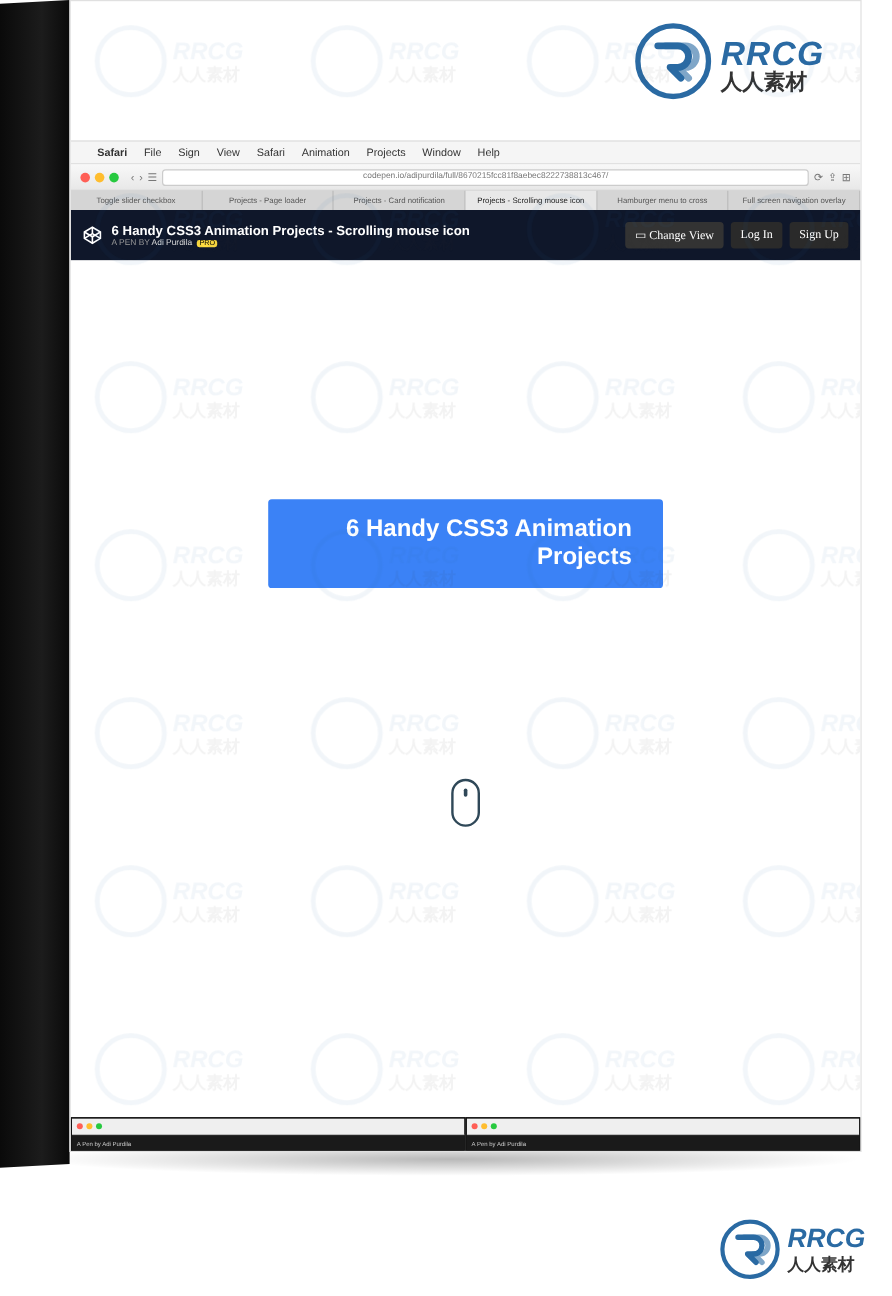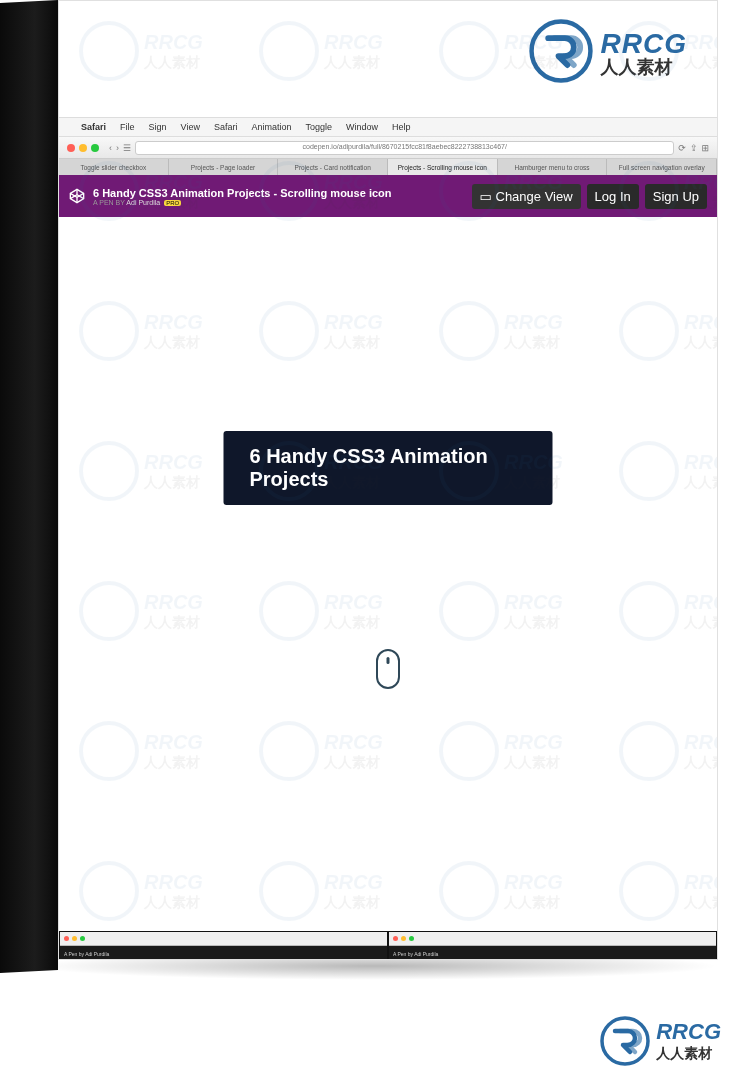--- a/index.html
+++ b/index.html
@@ -97,47 +97,47 @@
     padding: 0 2px;
     overflow: hidden; white-space: nowrap;
   }
   .tab-item.active { background: #e8e8e8; color: #222; }
 
   
   .pen-header {
     position: absolute;
     top: 174px; left: 0; right: 0;
     height: 42px;
-    background: #701a75;
+    background: #0f172a;
     display: flex; align-items: center;
     padding: 0 10px;
     color: #fff;
   }
   .pen-logo { width: 16px; height: 16px; margin-right: 8px; }
   .pen-titleblock { display: flex; flex-direction: column; }
   .pen-title { font-size: 11px; font-weight: 600; }
   .pen-sub { font-size: 7px; color: #999; }
   .pen-sub .author { color: #ddd; }
   .pen-sub .pro { background: #ffdd40; color: #000; font-size: 6px; padding: 0 2px; border-radius: 2px; margin-left: 2px; }
   .pen-actions { margin-left: auto; display: flex; gap: 6px; }
-  .pen-btn { background: #333; color: #fff; font-size: 13px; padding: 5px 8px; border-radius: 3px; }
+  .pen-btn { background: #333; color: #fff; font-size: 10px; padding: 5px 8px; border-radius: 3px; font-family: Liberation Serif, serif; }
   .pen-btn.outline { background: #2a2a2a; }
 
   
   .canvas {
     position: absolute;
     top: 216px; left: 0; right: 0; bottom: 0;
     background: #ffffff;
   }
   .center-card {
     position: absolute;
-    top: 214px; left: 50%; transform: translateX(-50%);
-    background: #0f172a;
+    top: 199px; left: 50%; transform: translateX(-50%);
+    background: #3b82f6;
     color: #fff;
-    text-align: left;
+    text-align: right;
     padding: 14px 26px;
     border-radius: 3px;
   }
   .center-card .h { font-size: 20px; font-weight: 700; }
   .subtitle-card {
     position: absolute;
     top: 276px; left: 50%; transform: translateX(-50%);
     background: #2f4858;
     color: #fff;
     padding: 8px 20px;
@@ -232,21 +232,21 @@
   </div>
 
   <div class="mac-bar">
     <span class="apple"></span>
     <span class="item safari">Safari</span>
     <span class="item">File</span>
     <span class="item">Sign</span>
     <span class="item">View</span>
     <span class="item">Safari</span>
     <span class="item">Animation</span>
-    <span class="item">Toggle</span>
+    <span class="item">Projects</span>
     <span class="item">Window</span>
     <span class="item">Help</span>
   </div>
 
   <div class="addr-bar">
     <div class="traffic">
       <span class="dot r"></span>
       <span class="dot y"></span>
       <span class="dot g"></span>
     </div>

